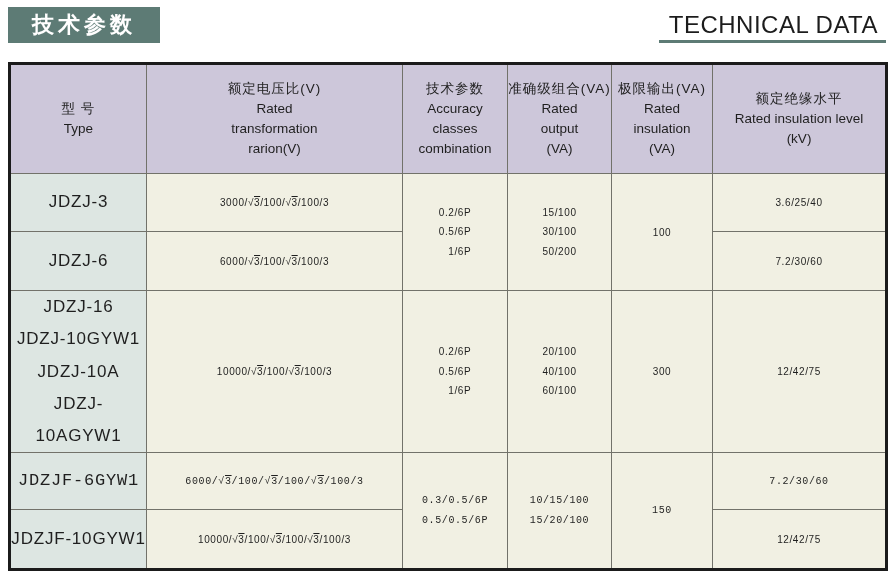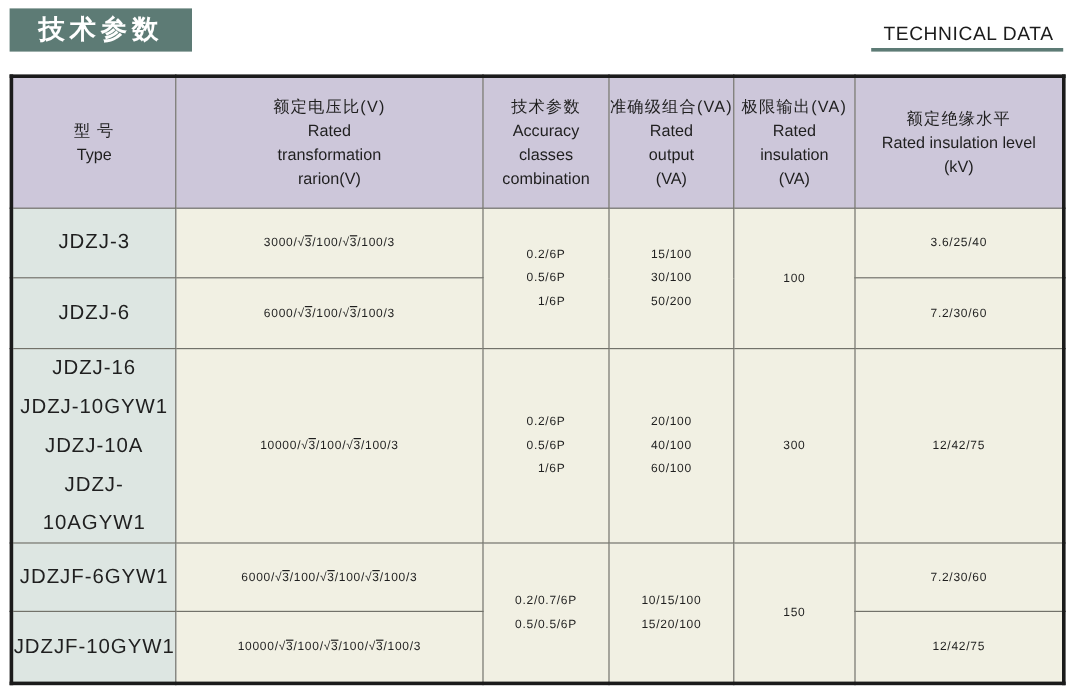--- a/index.html
+++ b/index.html
@@ -15,21 +15,21 @@
   .title-row { display: flex; align-items: flex-end; height: 39px; justify-content: space-between; }
   .title-box {
     width: 152px; height: 36px;
     background: #5d7b75;
     color: #ffffff;
     font-size: 22px; font-weight: bold;
     letter-spacing: 4px;
     display: flex; align-items: center; justify-content: center;
   }
   .title-en {
-    font-size: 16px;
+    font-size: 24px;
     color: #1c1c1c;
     padding: 0 8px 2px 10px;
     border-bottom: 3px solid #5d7b75;
     letter-spacing: 0.5px;
     line-height: 1.1;
   }
 
   
   table.tech {
     margin-top: 19px;
@@ -44,21 +44,21 @@
   col.c-ratio { width: 256px; }
   col.c-acc   { width: 105px; }
   col.c-out   { width: 104px; }
   col.c-lim   { width: 101px; }
   col.c-ins   { width: 174px; }
 
   tr.hdr      { height: 110px; }
   tr.r-jdzj3  { height: 58px; }
   tr.r-jdzj6  { height: 59px; }
   tr.r-jdzj10 { height: 160px; }
-  tr.r-f6     { height: 57px; }
+  tr.r-f6     { height: 57px; font-family: Liberation Mono, monospace; }
   tr.r-f10    { height: 60px; }
 
   td.h {
     background: #cdc7da;
     font-size: 13.5px;
     line-height: 1.5;
     color: #1f1f1f;
   }
   td.h .zh { letter-spacing: 1px; }
 
@@ -184,21 +184,21 @@
       </td>
       <td class="data-cell">300</td>
       <td class="data-cell">12/42/75</td>
     </tr>
 
     <tr class="r-f6">
       <td class="type-cell">JDZJF-6GYW1</td>
       <td class="data-cell">6000/√<span class="ov">3</span>/100/√<span class="ov">3</span>/100/√<span class="ov">3</span>/100/3</td>
       <td class="data-cell" rowspan="2">
         <div class="lines">
-          <div>0.2/0.7/6P</div>
+          <div>0.3/0.5/6P</div>
           <div>0.5/0.5/6P</div>
         </div>
       </td>
       <td class="data-cell" rowspan="2">
         <div class="lines">
           <div>10/15/100</div>
           <div>15/20/100</div>
         </div>
       </td>
       <td class="data-cell" rowspan="2">150</td>

